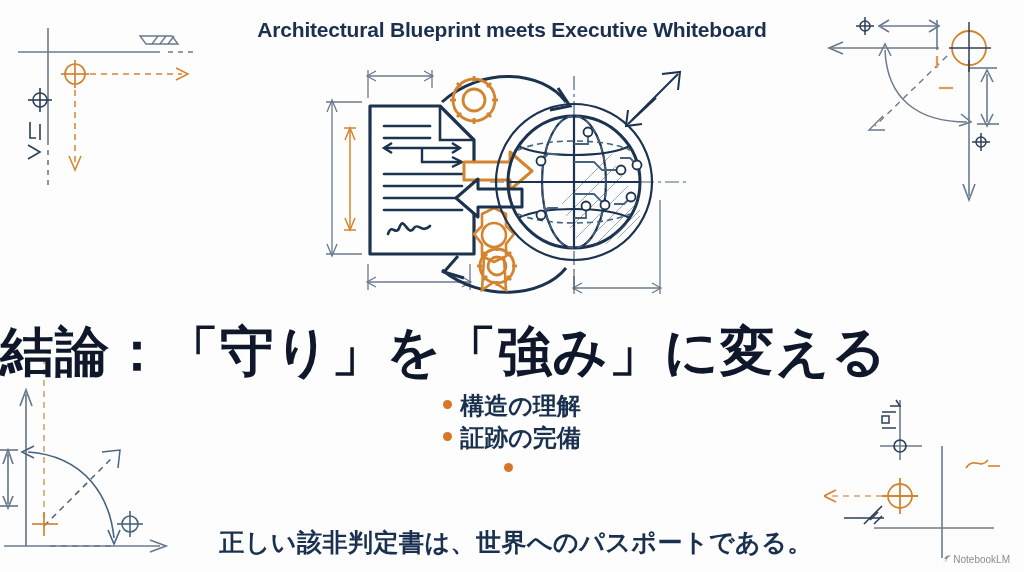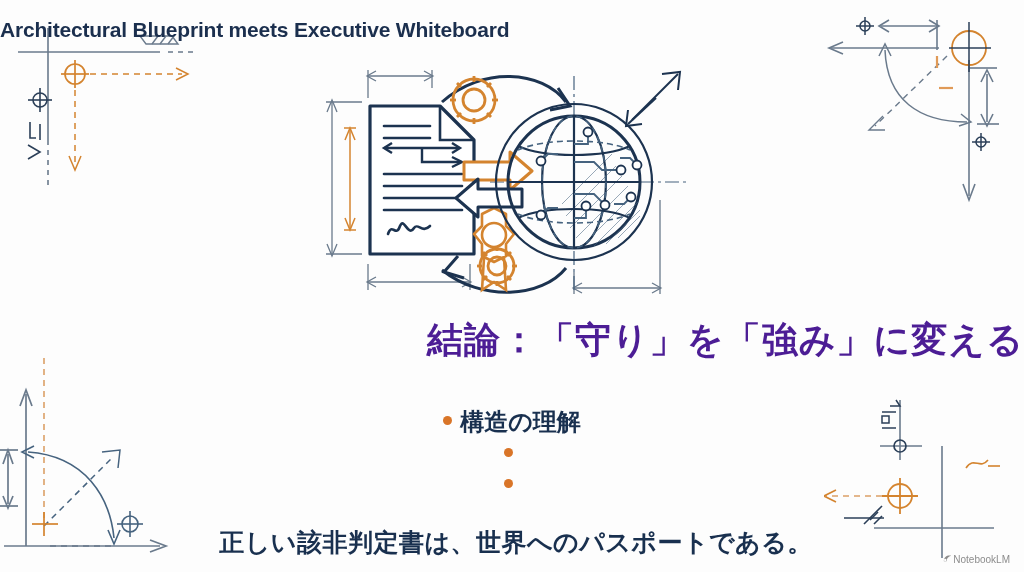--- a/index.html
+++ b/index.html
@@ -24,54 +24,54 @@
   #deco-tl { left: 0px;   top: 0px; }
   #deco-tr { right: 0px;  top: 0px; }
   #deco-bl { left: 0px;   bottom: 0px; }
   #deco-br { right: 0px;  bottom: 0px; }
 
   #slide-title {
     position: absolute;
     left: 0;
     right: 0;
     top: 18px;
-    text-align: left;
+    text-align: center;
     font-size: 21px;
     font-weight: bold;
     color: #1b2f4e;
     letter-spacing: -0.2px;
   }
 
   #hero-illustration {
     position: absolute;
     left: 50%;
     transform: translateX(-50%);
     top: 58px;
   }
 
   #headline {
     position: absolute;
     left: 0;
     right: 0;
     top: 316px;
-    text-align: right;
-    font-size: 36px;
+    text-align: left;
+    font-size: 54px;
     font-weight: bold;
-    color: #4c1d95;
+    color: #0f172a;
     letter-spacing: 1px;
     white-space: nowrap;
   }
 
   #bullet-list {
     position: absolute;
     left: 0;
     right: 0;
     top: 390px;
     list-style: none;
-    margin: 16px;
+    margin: 0;
     padding: 0;
     text-align: center;
   }
   #bullet-list li {
     font-size: 24px;
     font-weight: bold;
     color: #19304f;
     line-height: 1.32;
     white-space: nowrap;
   }
@@ -503,21 +503,21 @@
     </svg>
   </div>
 
   <div id="headline">結論：「守り」を「強み」に変える</div>
 
   <ul id="bullet-list">
     <li>
       <span class="bullet-dot"></span><span>構造の理解</span>
     </li>
     <li>
-      <span class="bullet-dot"></span>
+      <span class="bullet-dot"></span><span>証跡の完備</span>
     </li>
     <li>
       <span class="bullet-dot"></span>
     </li>
   </ul>
 
   <div id="tagline">正しい該非判定書は、世界へのパスポートである。</div>
 
   <div id="watermark">
     <span>

